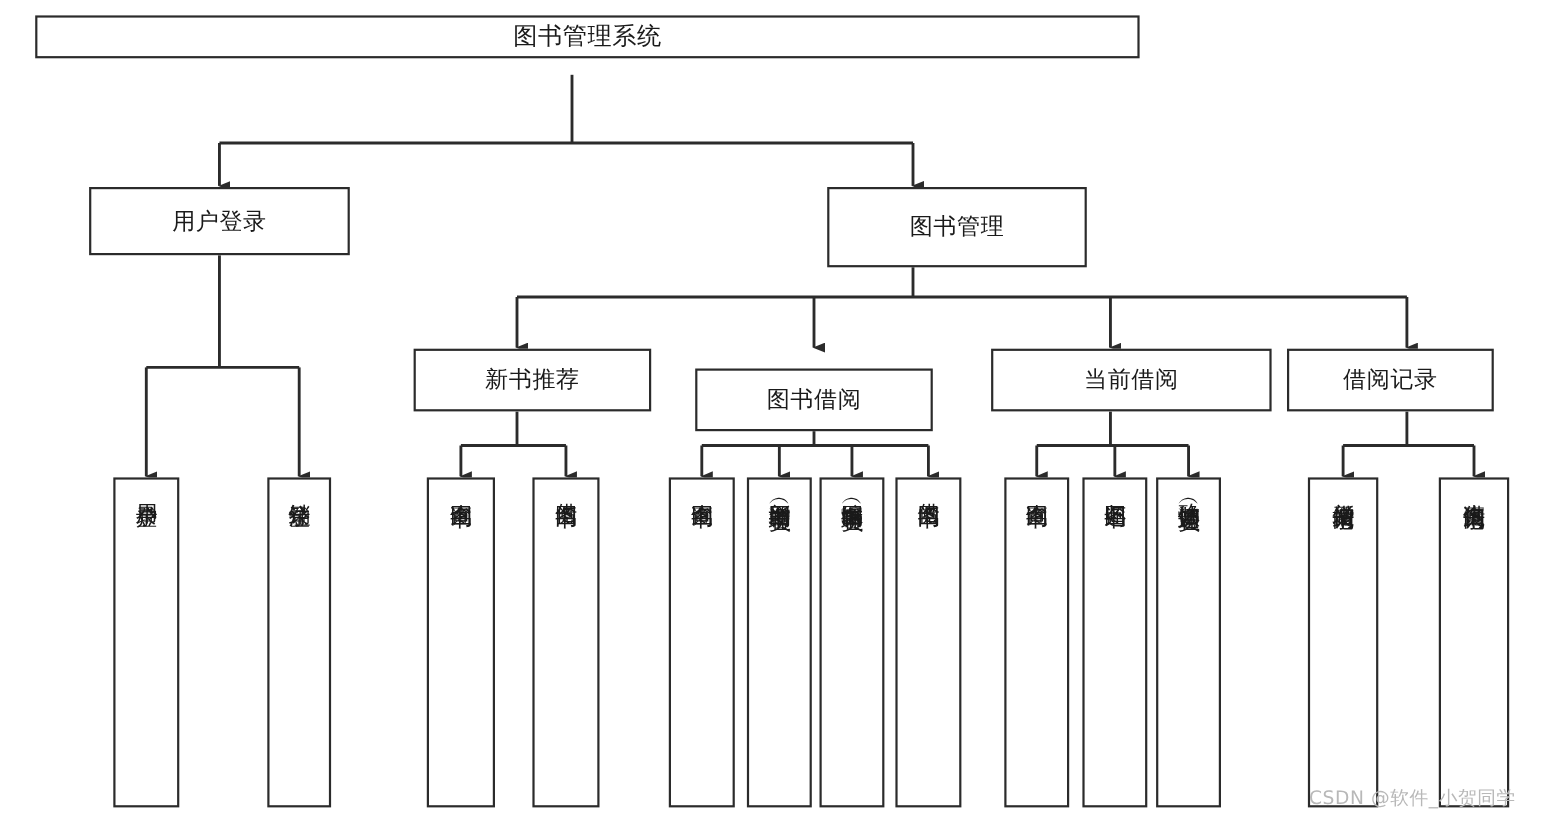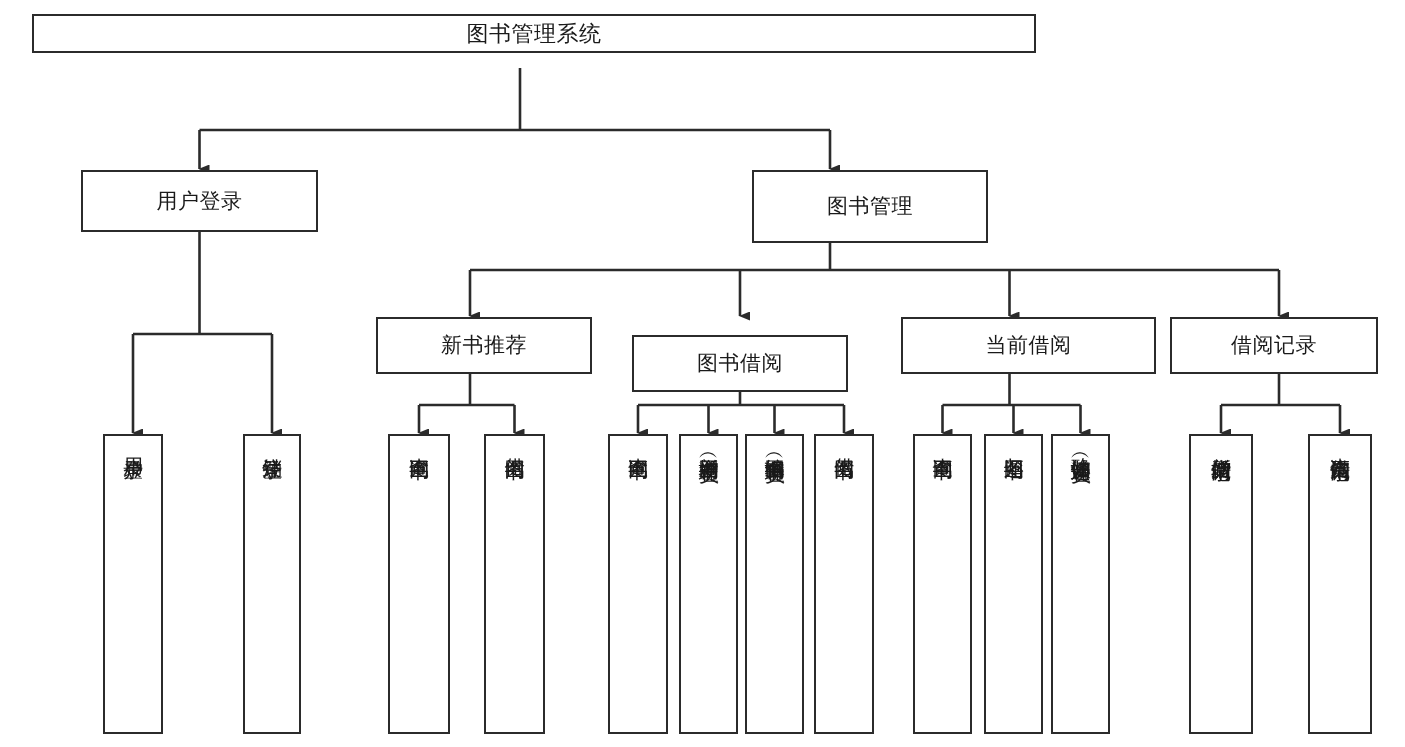--- a/index.html
+++ b/index.html
@@ -132,21 +132,21 @@
       </div>
       <div class="node h" style="left: 376px; top: 317px; width: 216px; height: 57px;">
         <span class="label">新书推荐</span>
       </div>
       <div class="node h" style="left: 632px; top: 335px; width: 216px; height: 57px;">
         <span class="label">图书借阅</span>
       </div>
       <div class="node h" style="left: 901px; top: 317px; width: 255px; height: 57px;">
         <span class="label">当前借阅</span>
       </div>
-      <div class="node h" style="left: 1170px; top: 317px; width: 208px; height: 57px;">
+      <div class="node h" style="left: 1170px; top: 317px; width: 188px; height: 57px;">
         <span class="label">借阅记录</span>
       </div>
       <div class="node v" style="left: 103px; top: 434px; width: 60px; height: 300px;">
         <span class="label">用户登录</span>
       </div>
       <div class="node v" style="left: 243px; top: 434px; width: 58px; height: 300px;">
         <span class="label">注销登录</span>
       </div>
       <div class="node v" style="left: 388px; top: 434px; width: 62px; height: 300px;">
         <span class="label">查询图书</span>
@@ -176,13 +176,14 @@
         <span class="label">确认归还（管理员）</span>
       </div>
       <div class="node v" style="left: 1189px; top: 434px; width: 64px; height: 300px;">
         <span class="label">新增借阅记录</span>
       </div>
       <div class="node v" style="left: 1308px; top: 434px; width: 64px; height: 300px;">
         <span class="label">查询借阅记录</span>
       </div>
     </div>
 
+  <div class="watermark" style="left:1190px; top:714px;">CSDN @软件_小贺同学</div>
 </div>
 
 </body></html>

